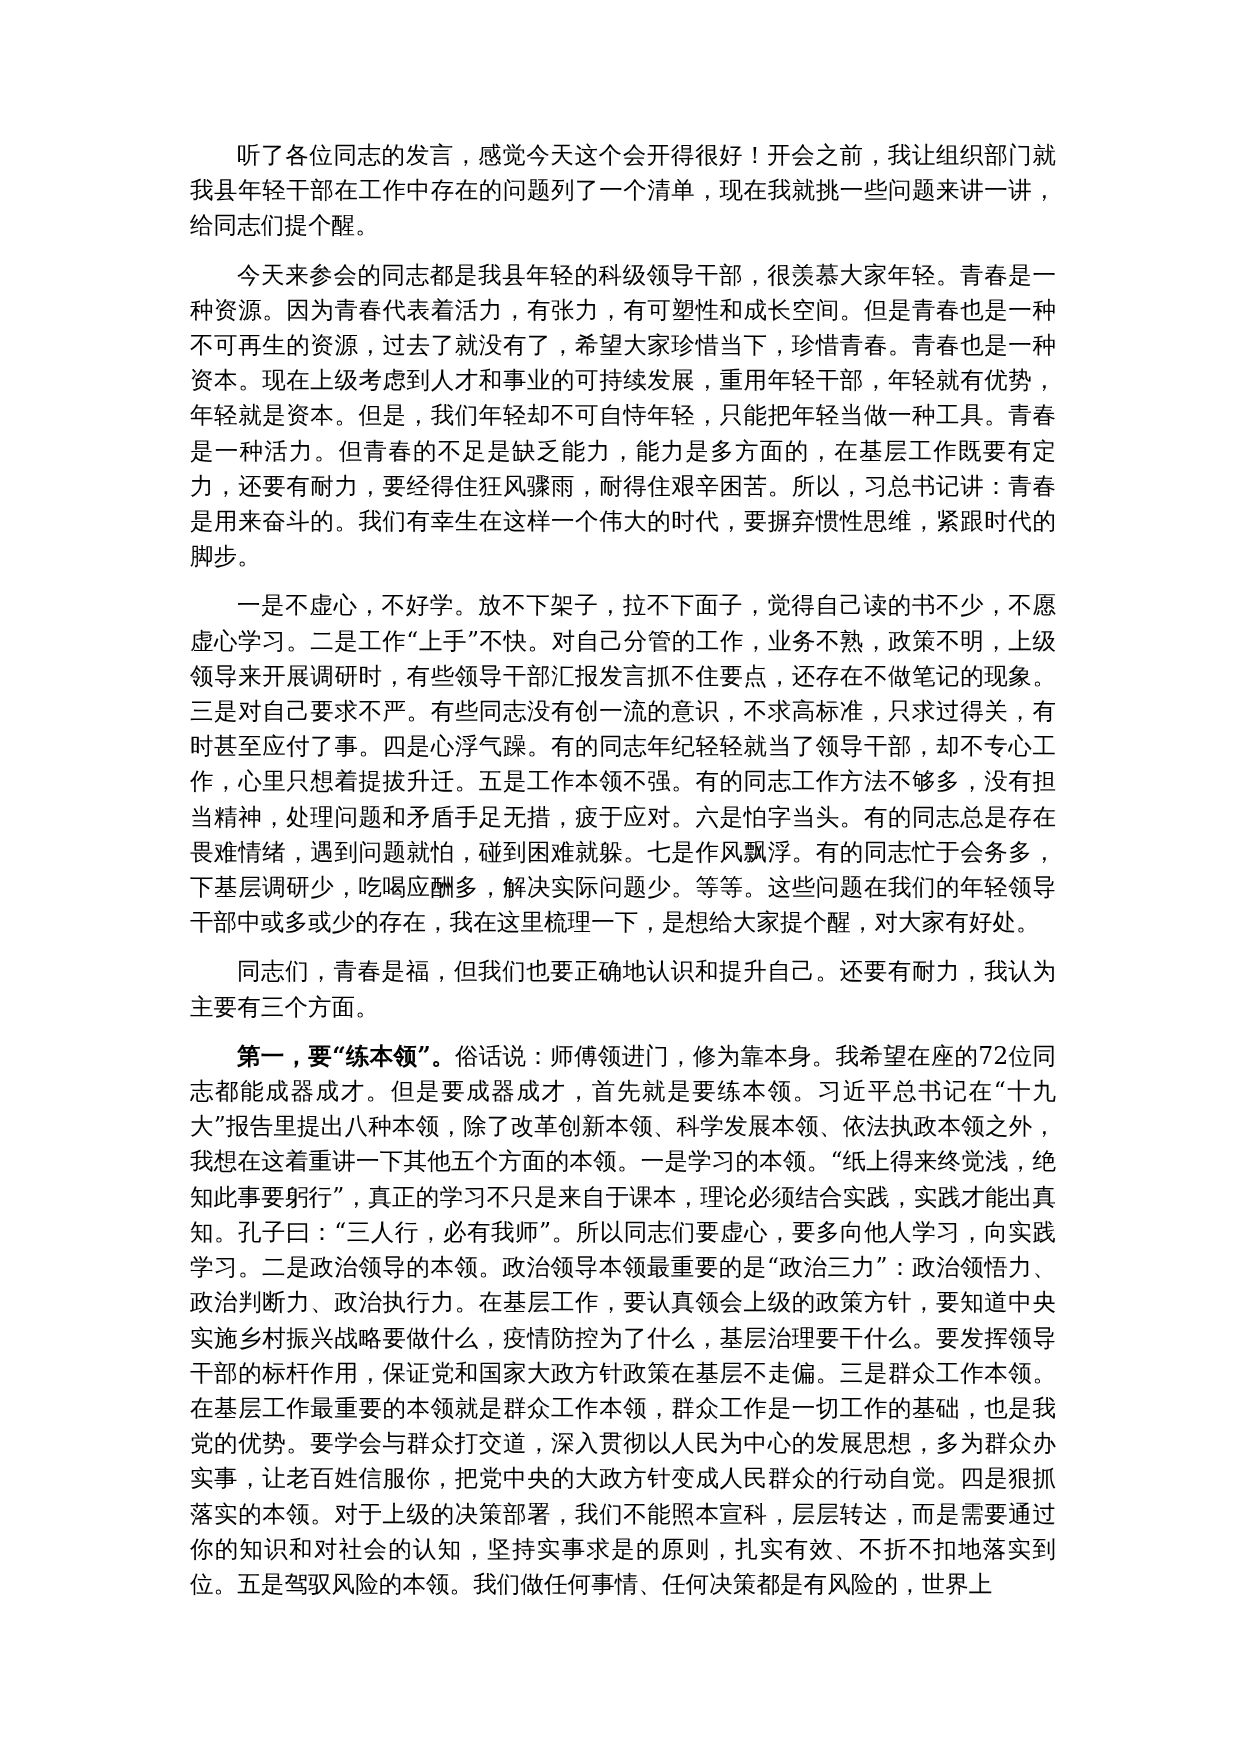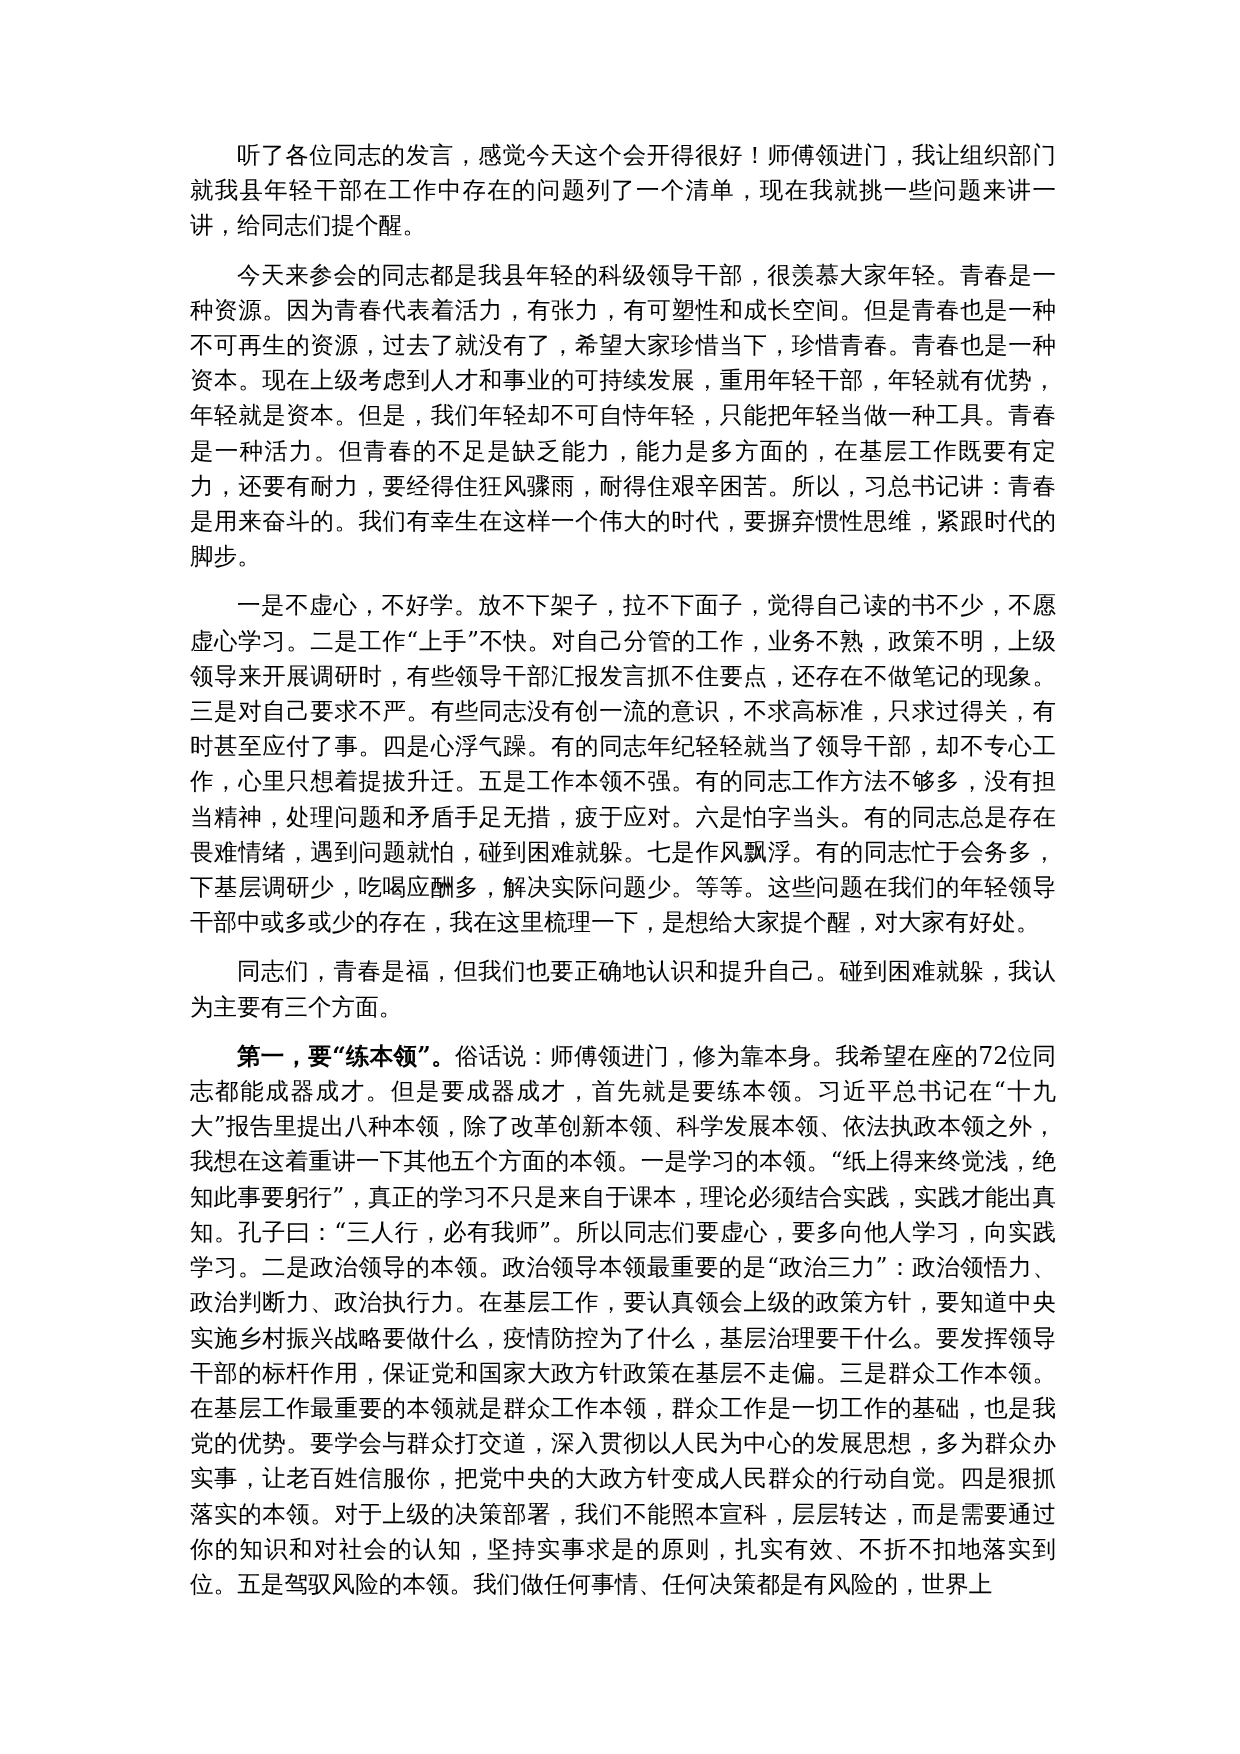--- a/index.html
+++ b/index.html
@@ -41,24 +41,24 @@
   .lead-bold {
     font-weight: 700;
   }
 </style>
 </head>
 <body>
 
 <div class="page">
   <div class="content">
 
-    <p class="para">听了各位同志的发言，感觉今天这个会开得很好！师傅领进门，我让组织部门就我县年轻干部在工作中存在的问题列了一个清单，现在我就挑一些问题来讲一讲，给同志们提个醒。</p>
+    <p class="para">听了各位同志的发言，感觉今天这个会开得很好！开会之前，我让组织部门就我县年轻干部在工作中存在的问题列了一个清单，现在我就挑一些问题来讲一讲，给同志们提个醒。</p>
 
     <p class="para">今天来参会的同志都是我县年轻的科级领导干部，很羡慕大家年轻。青春是一种资源。因为青春代表着活力，有张力，有可塑性和成长空间。但是青春也是一种不可再生的资源，过去了就没有了，希望大家珍惜当下，珍惜青春。青春也是一种资本。现在上级考虑到人才和事业的可持续发展，重用年轻干部，年轻就有优势，年轻就是资本。但是，我们年轻却不可自恃年轻，只能把年轻当做一种工具。青春是一种活力。但青春的不足是缺乏能力，能力是多方面的，在基层工作既要有定力，还要有耐力，要经得住狂风骤雨，耐得住艰辛困苦。所以，习总书记讲：青春是用来奋斗的。我们有幸生在这样一个伟大的时代，要摒弃惯性思维，紧跟时代的脚步。</p>
 
     <p class="para">一是不虚心，不好学。放不下架子，拉不下面子，觉得自己读的书不少，不愿虚心学习。二是工作“上手”不快。对自己分管的工作，业务不熟，政策不明，上级领导来开展调研时，有些领导干部汇报发言抓不住要点，还存在不做笔记的现象。三是对自己要求不严。有些同志没有创一流的意识，不求高标准，只求过得关，有时甚至应付了事。四是心浮气躁。有的同志年纪轻轻就当了领导干部，却不专心工作，心里只想着提拔升迁。五是工作本领不强。有的同志工作方法不够多，没有担当精神，处理问题和矛盾手足无措，疲于应对。六是怕字当头。有的同志总是存在畏难情绪，遇到问题就怕，碰到困难就躲。七是作风飘浮。有的同志忙于会务多，下基层调研少，吃喝应酬多，解决实际问题少。等等。这些问题在我们的年轻领导干部中或多或少的存在，我在这里梳理一下，是想给大家提个醒，对大家有好处。</p>
 
-    <p class="para">同志们，青春是福，但我们也要正确地认识和提升自己。碰到困难就躲，我认为主要有三个方面。</p>
+    <p class="para">同志们，青春是福，但我们也要正确地认识和提升自己。还要有耐力，我认为主要有三个方面。</p>
 
     <p class="para"><span class="lead-bold">第一，要“练本领”。</span><span>俗话说：师傅领进门，修为靠本身。我希望在座的72位同志都能成器成才。但是要成器成才，首先就是要练本领。习近平总书记在“十九大”报告里提出八种本领，除了改革创新本领、科学发展本领、依法执政本领之外，我想在这着重讲一下其他五个方面的本领。一是学习的本领。“纸上得来终觉浅，绝知此事要躬行”，真正的学习不只是来自于课本，理论必须结合实践，实践才能出真知。孔子曰：“三人行，必有我师”。所以同志们要虚心，要多向他人学习，向实践学习。二是政治领导的本领。政治领导本领最重要的是“政治三力”：政治领悟力、政治判断力、政治执行力。在基层工作，要认真领会上级的政策方针，要知道中央实施乡村振兴战略要做什么，疫情防控为了什么，基层治理要干什么。要发挥领导干部的标杆作用，保证党和国家大政方针政策在基层不走偏。三是群众工作本领。在基层工作最重要的本领就是群众工作本领，群众工作是一切工作的基础，也是我党的优势。要学会与群众打交道，深入贯彻以人民为中心的发展思想，多为群众办实事，让老百姓信服你，把党中央的大政方针变成人民群众的行动自觉。四是狠抓落实的本领。对于上级的决策部署，我们不能照本宣科，层层转达，而是需要通过你的知识和对社会的认知，坚持实事求是的原则，扎实有效、不折不扣地落实到位。五是驾驭风险的本领。我们做任何事情、任何决策都是有风险的，世界上</span></p>
 
   </div>
 </div>
 
 </body></html>

